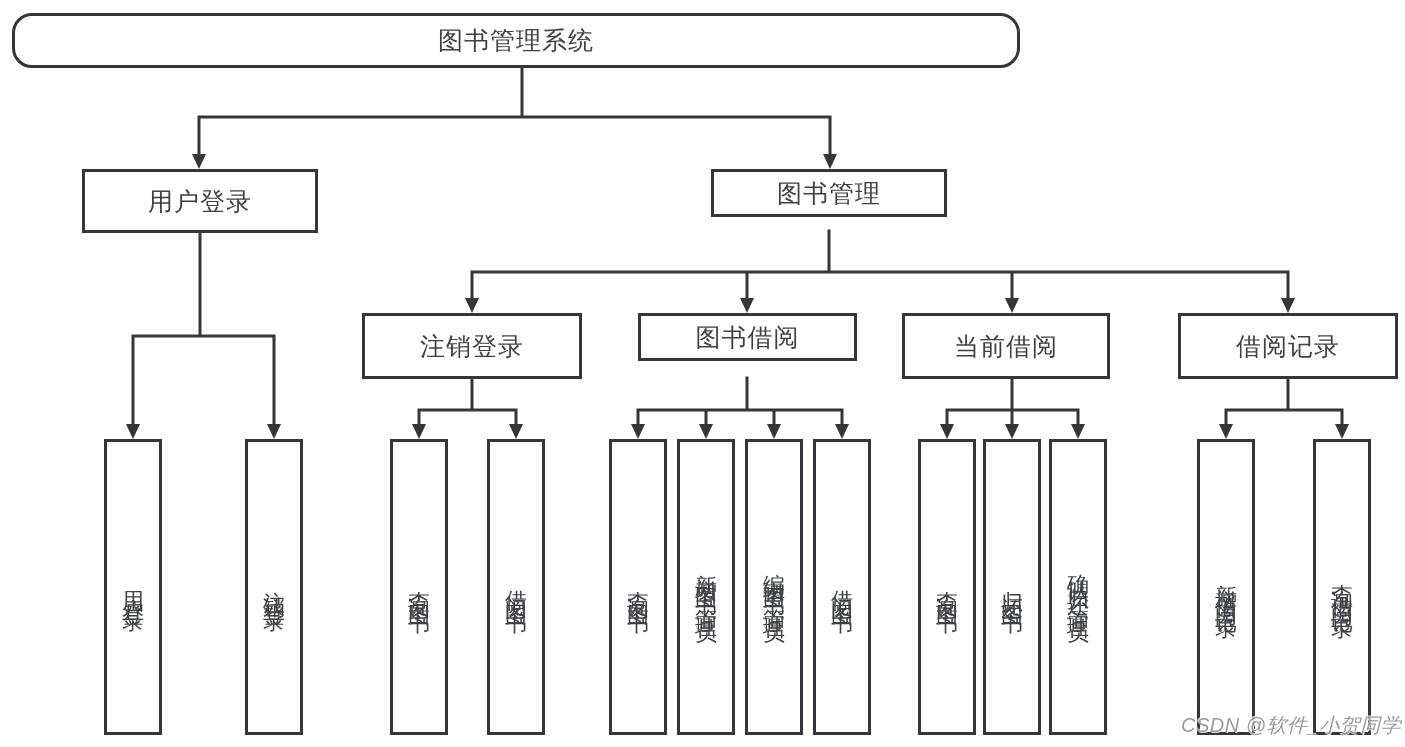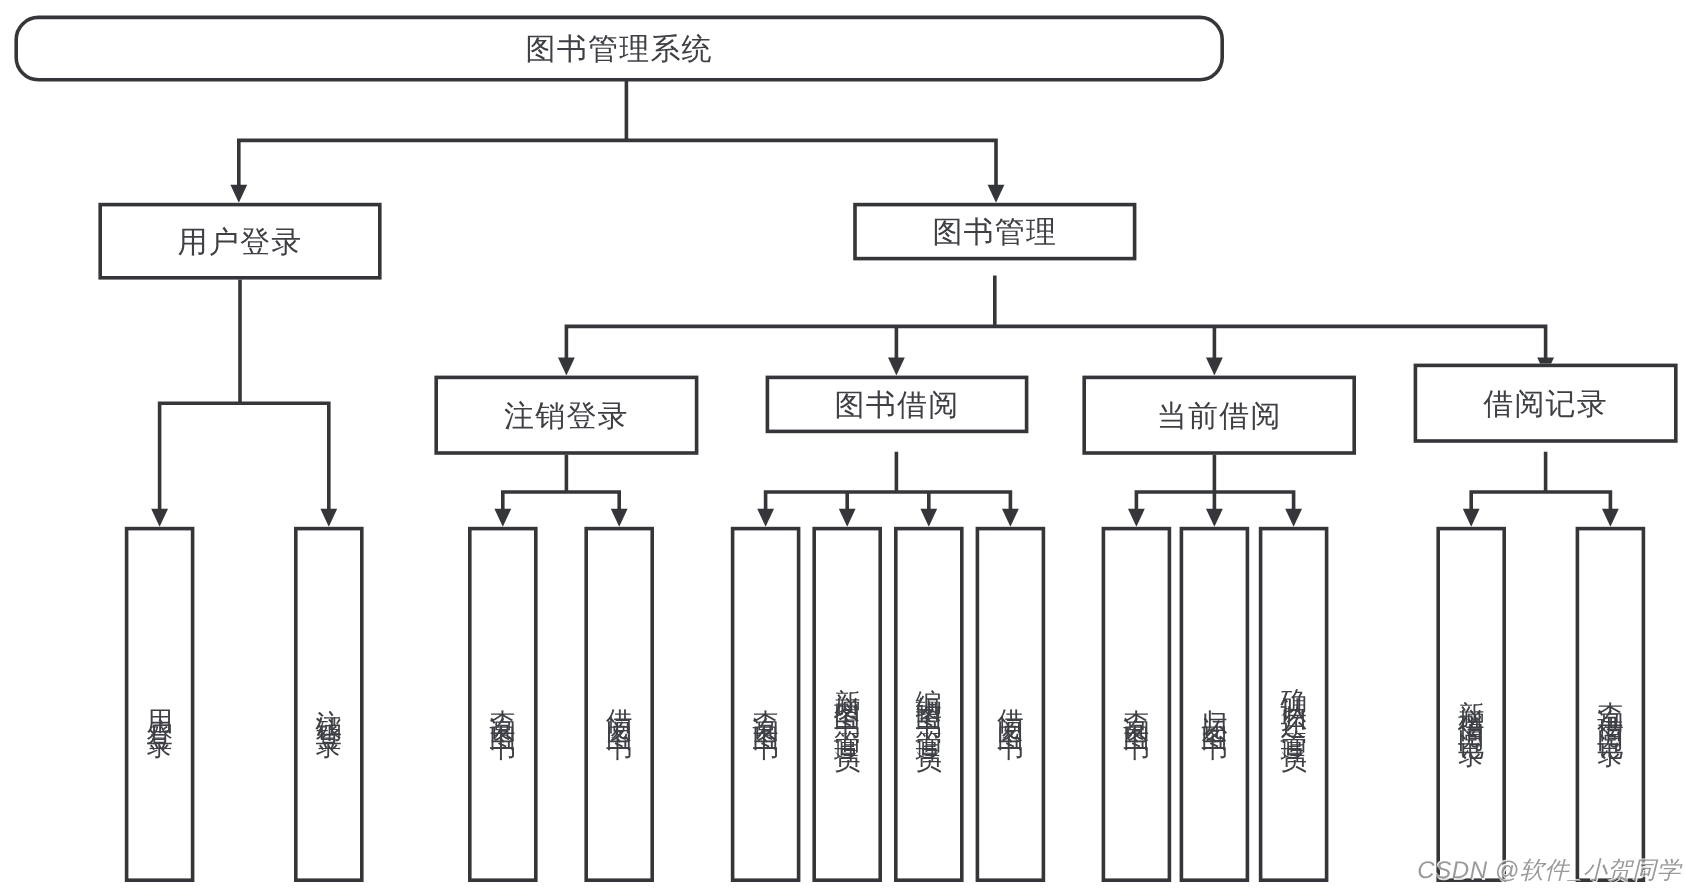--- a/index.html
+++ b/index.html
@@ -99,24 +99,24 @@
   <div class="box hbox" style="left:711px;top:169px;width:236px;height:48px;">
     <span>图书管理</span>
   </div>
 
   <div class="box hbox" style="left:362px;top:313px;width:220px;height:66px;">
     <span>注销登录</span>
   </div>
   <div class="box hbox" style="left:638px;top:313px;width:219px;height:48px;">
     <span>图书借阅</span>
   </div>
-  <div class="box hbox" style="left:902px;top:313px;width:228px;height:66px;">
+  <div class="box hbox" style="left:902px;top:313px;width:208px;height:66px;">
     <span>当前借阅</span>
   </div>
-  <div class="box hbox" style="left:1178px;top:303px;width:220px;height:66px;">
+  <div class="box hbox" style="left:1178px;top:313px;width:220px;height:66px;">
     <span>借阅记录</span>
   </div>
 
   <div class="box vbox" style="left:104px;">
     <span class="vlabel">用户登录</span>
   </div>
   <div class="box vbox" style="left:245px;">
     <span class="vlabel">注销登录</span>
   </div>
 

